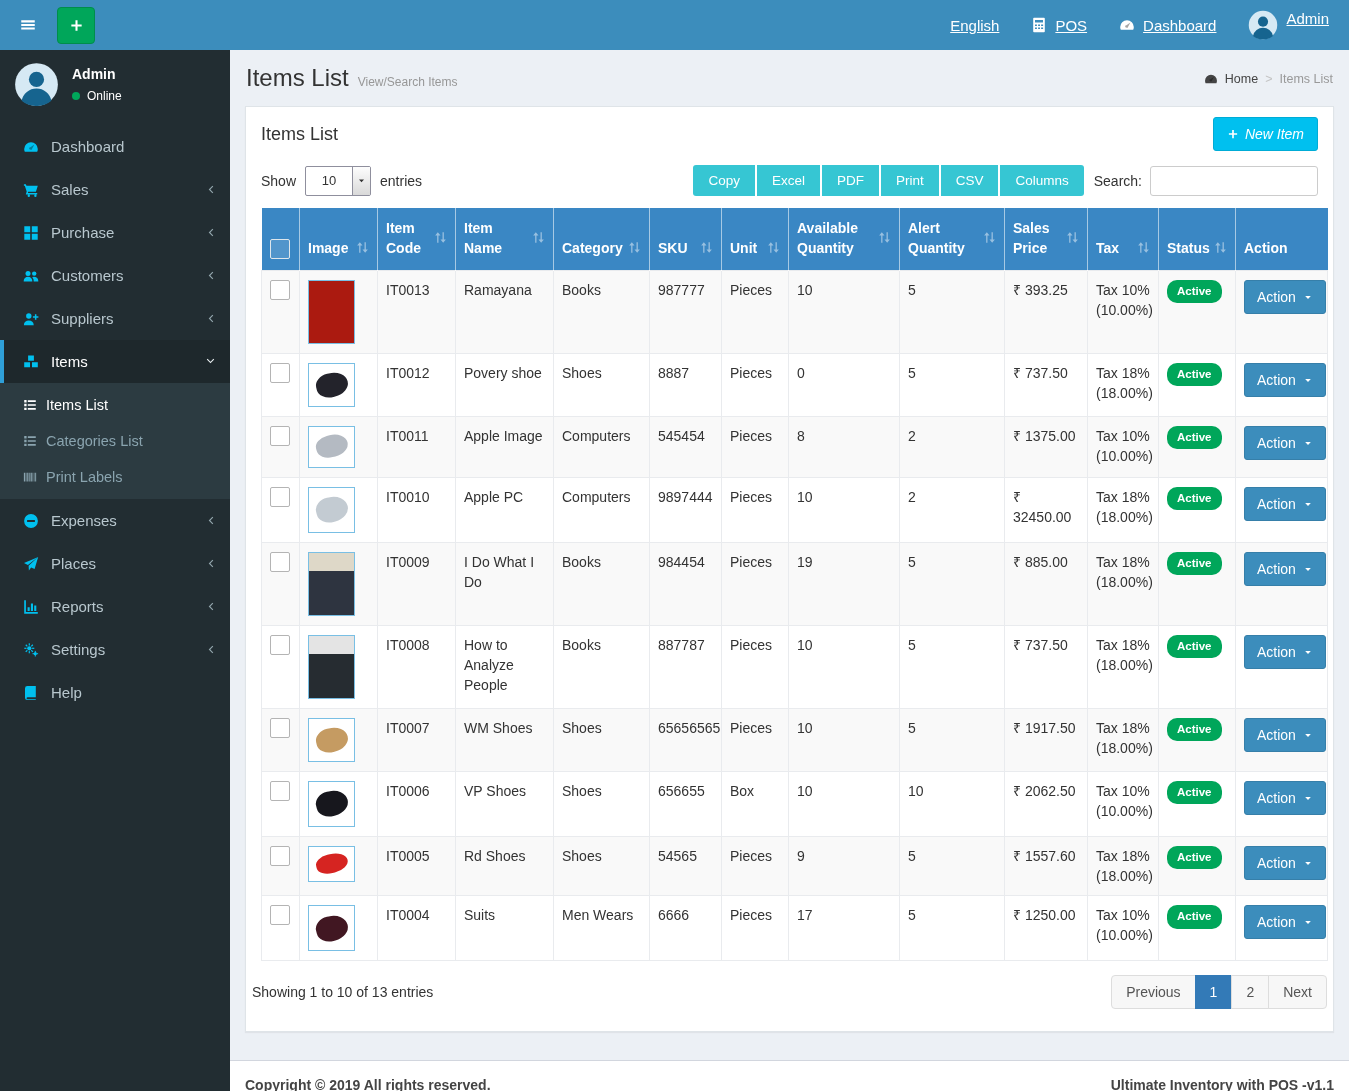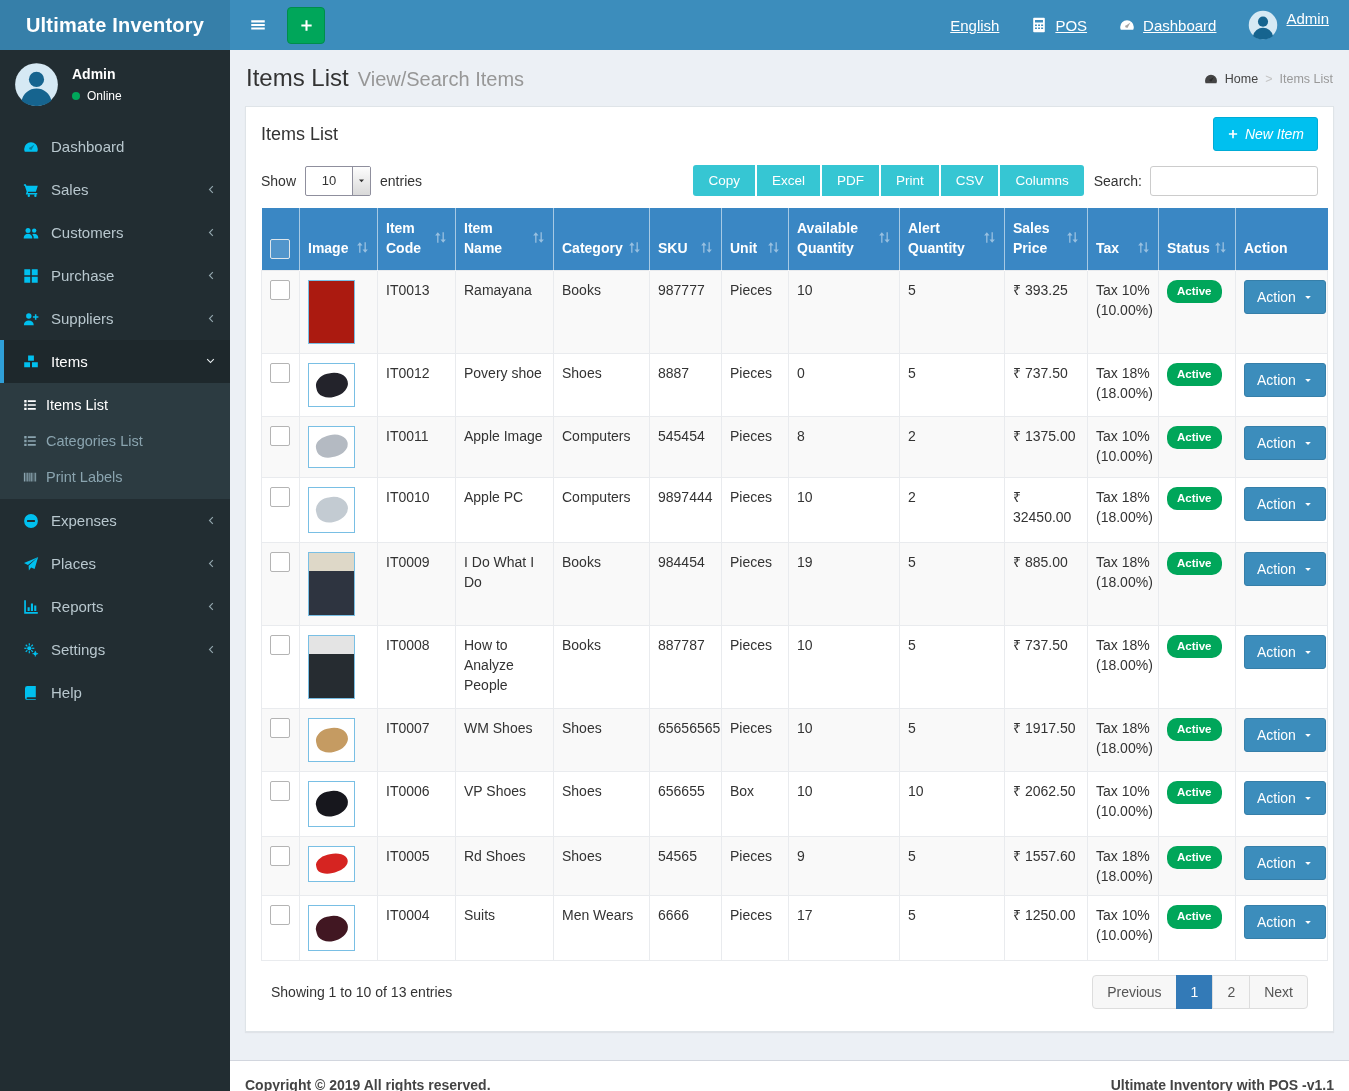--- a/index.html
+++ b/index.html
@@ -30,21 +30,21 @@
   .sidebar-menu > li.active > a { background:#1e282c; color:#fff; border-left-color:#2f9fd8; }
   .sidebar-menu > li.active > a .chev { color:#e8eef0; }
   .treeview-menu { list-style:none; background:#2c3b41; padding:4px 0; }
   .treeview-menu a { display:flex; align-items:center; gap:9px; padding:10px 5px 10px 23px; color:#8aa4af; font-size:14.5px; }
   .treeview-menu li.active a { color:#fff; }
 
   
   .main { margin-left:230px; padding-top:50px; min-height:992px; }
   .content-header { padding:14px 16px 4px; display:flex; align-items:baseline; }
   .page-title { font-size:24px; font-weight:400; color:#333; }
-  .page-subtitle { font-size:20px; color:#979797; margin-left:9px; }
+  .page-subtitle { font-size:12px; color:#979797; margin-left:9px; }
   .breadcrumb { margin-left:auto; display:flex; align-items:center; gap:7px; font-size:12.5px; color:#444; }
   .breadcrumb .sep { color:#c3c3c3; }
   .breadcrumb .current { color:#999; }
 
   .panel { background:#fff; margin:10px 15px 28px; border:1px solid #dfe4e8; box-shadow:0 1px 1px rgba(0,0,0,.05); }
   .panel-heading { display:flex; align-items:center; padding:10px 15px; }
   .panel-title { font-size:18px; color:#333; font-weight:400; }
   .new-item-btn { margin-left:auto; background:#00c0ef; border:1px solid #00acd6; color:#fff; font-size:14px; padding:8px 13px; border-radius:3px; display:flex; gap:6px; align-items:center; cursor:pointer; font-family:inherit;font-style:italic; }
 
   .controls { display:flex; align-items:center; padding:4px 15px 12px; }
@@ -71,37 +71,36 @@
   td { border:1px solid #e9ebee; padding:9px 8px; vertical-align:top; line-height:1.45; }
   tr.odd td { background:#f9f9f9; }
   .row-checkbox { width:20px; height:20px; border:1px solid #b4b4b4; background:#fff; border-radius:2px; cursor:pointer; }
   .thumb { border:1px solid #79bfe4; background:#fff; width:47px; display:flex; align-items:center; justify-content:center; overflow:hidden; position:relative; }
   .thumb .cover { position:absolute; inset:0; }
   .thumb .band { position:absolute; top:0; left:0; right:0; height:30%; }
   .thumb .blob { width:70%; height:56%; border-radius:46% 54% 52% 48%; transform:rotate(-14deg); }
   .badge-active { background:#00a65a; color:#fff; font-size:11.5px; font-weight:bold; padding:3px 10px 4px; border-radius:10px; display:inline-block; }
   .action-btn { background:#3c8dbc; border:1px solid #367fa9; color:#fff; font-size:14px; padding:8px 12px; border-radius:3px; display:inline-flex; align-items:center; gap:7px; cursor:pointer; font-family:inherit; }
 
-  .table-footer { display:flex; align-items:center; padding:14px 25px 22px; }
+  .table-footer { display:flex; align-items:center; padding:14px 6px 22px; }
   .showing { font-size:14px; color:#333; }
   .pagination { margin-left:auto; display:flex; }
   .page-btn { border:1px solid #ddd; background:#f7f7f7; color:#555; font-size:14px; padding:8px 14px; margin-left:-1px; cursor:pointer; }
   .page-btn:first-child { border-radius:4px 0 0 4px; margin-left:0; }
   .page-btn:last-child { border-radius:0 4px 4px 0; }
   .page-btn.active { background:#337ab7; border-color:#337ab7; color:#fff; }
 
   
   .main-footer { margin-left:230px; background:#fff; border-top:1px solid #d2d6de; padding:16px 15px; display:flex; font-size:14px; font-weight:bold; color:#444; }
   .footer-right { margin-left:auto; }
 </style>
 </head>
 <body>
 
 <header class="navbar">
-  <div class="logo">Ultimate Inventory</div>
   <div class="nav-left">
     <span class="hamburger" id="hamburger">
         <span class="icn">
           <svg width="18" height="18" viewBox="0 0 16 16" fill="currentColor">
             <path d="M2 3.8h12v1.9H2zM2 7h12v1.9H2zM2 10.2h12v1.9H2z"></path>
           </svg>
         </span>
       </span>
     <span class="add-btn" id="quick-add">
         <span class="icn">
@@ -188,42 +187,42 @@
             <svg width="11" height="11" viewBox="0 0 16 16" fill="currentColor">
               <path d="M10.8 2.6 5.4 8l5.4 5.4 1.2-1.2L7.8 8 12 3.8z"></path>
             </svg>
           </span>
         </a>
       </li>
       <li class="">
         <a>
           <span class="icn mi">
             <svg width="16" height="16" viewBox="0 0 16 16" fill="currentColor">
+              <path d="M1.3 1.3h5.9v5.9H1.3zM8.8 1.3h5.9v5.9H8.8zM1.3 8.8h5.9v5.9H1.3zM8.8 8.8h5.9v5.9H8.8z"></path>
+            </svg>
+          </span>
+          <span>Purchase</span>
+          <span class="icn chev">
+            <svg width="11" height="11" viewBox="0 0 16 16" fill="currentColor">
+              <path d="M10.8 2.6 5.4 8l5.4 5.4 1.2-1.2L7.8 8 12 3.8z"></path>
+            </svg>
+          </span>
+        </a>
+      </li>
+      <li class="">
+        <a>
+          <span class="icn mi">
+            <svg width="16" height="16" viewBox="0 0 16 16" fill="currentColor">
               <circle cx="5" cy="5.6" r="2.5"></circle>
               <path d="M.7 12.9c0-2.4 1.9-4.1 4.3-4.1s4.3 1.7 4.3 4.1v.6H.7z"></path>
               <circle cx="11.2" cy="5.6" r="2.2"></circle>
               <path d="M10.9 8.8c2.2 0 4.4 1.4 4.4 3.9v.8h-4.6a5 5 0 0 0-1.5-4.3c.5-.2 1.1-.4 1.7-.4z"></path>
             </svg>
           </span>
           <span>Customers</span>
-          <span class="icn chev">
-            <svg width="11" height="11" viewBox="0 0 16 16" fill="currentColor">
-              <path d="M10.8 2.6 5.4 8l5.4 5.4 1.2-1.2L7.8 8 12 3.8z"></path>
-            </svg>
-          </span>
-        </a>
-      </li>
-      <li class="">
-        <a>
-          <span class="icn mi">
-            <svg width="16" height="16" viewBox="0 0 16 16" fill="currentColor">
-              <path d="M1.3 1.3h5.9v5.9H1.3zM8.8 1.3h5.9v5.9H8.8zM1.3 8.8h5.9v5.9H1.3zM8.8 8.8h5.9v5.9H8.8z"></path>
-            </svg>
-          </span>
-          <span>Purchase</span>
           <span class="icn chev">
             <svg width="11" height="11" viewBox="0 0 16 16" fill="currentColor">
               <path d="M10.8 2.6 5.4 8l5.4 5.4 1.2-1.2L7.8 8 12 3.8z"></path>
             </svg>
           </span>
         </a>
       </li>
       <li class="">
         <a>
           <span class="icn mi">

